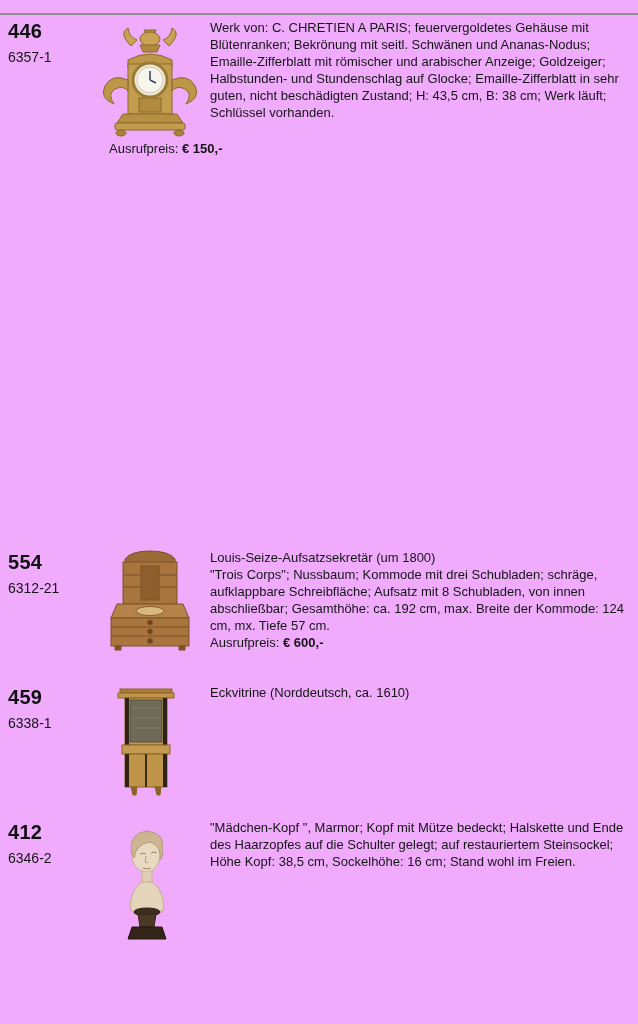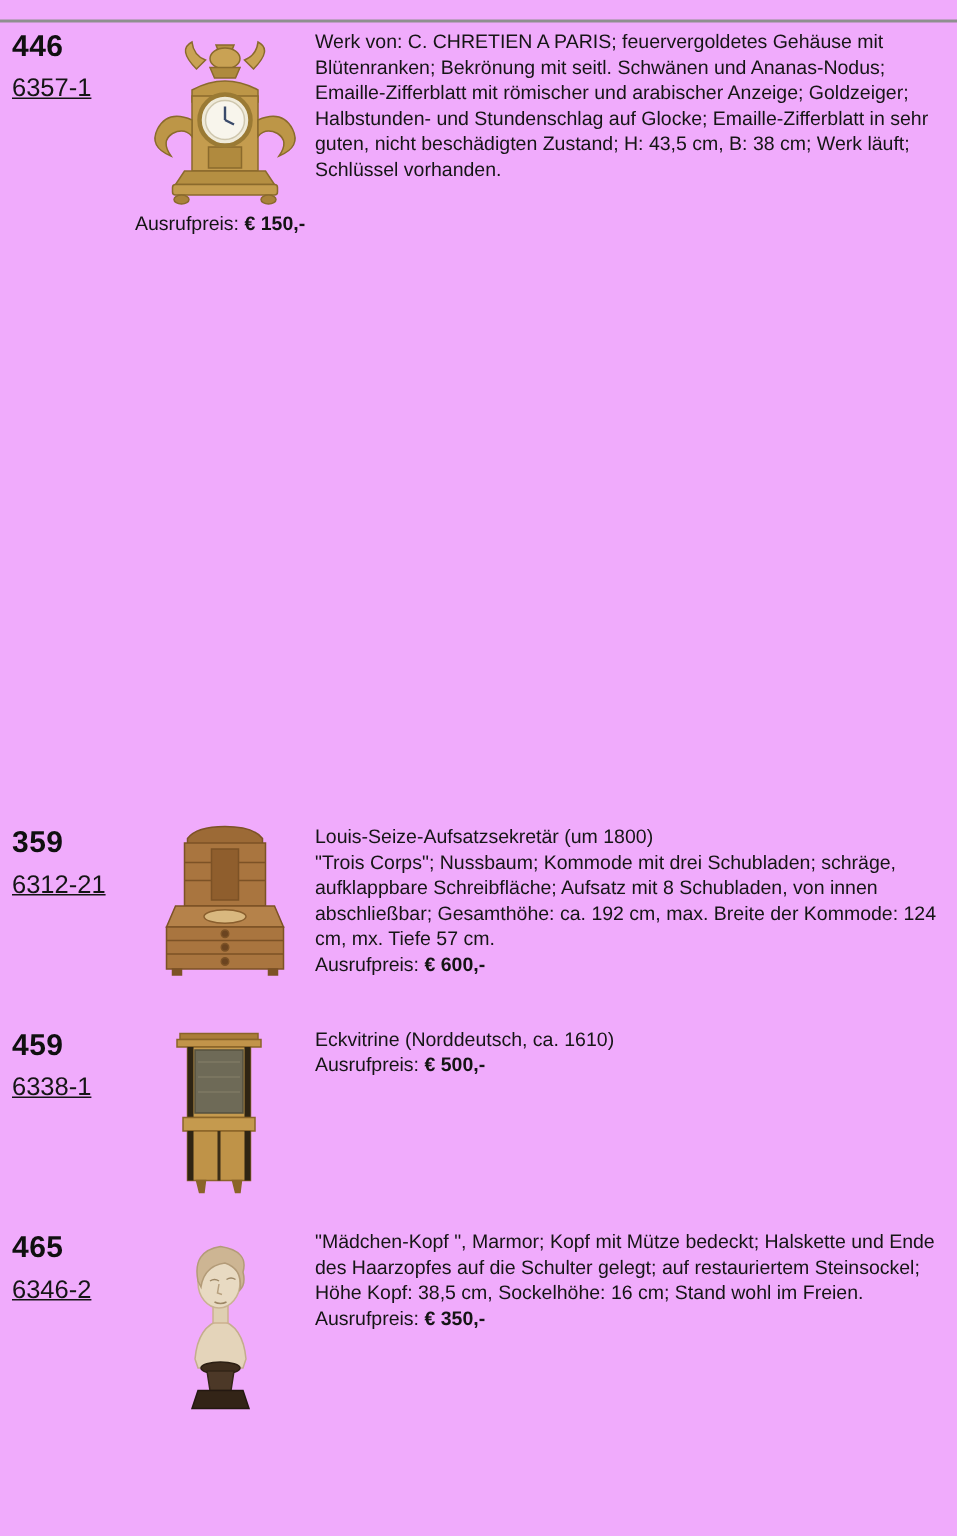--- a/index.html
+++ b/index.html
@@ -5,21 +5,21 @@
   * { margin:0; padding:0; box-sizing:border-box; }
   html,body { background:#ffffff; }
   .page {
     position:relative; width:638px; height:1024px; margin:0 auto;
     background:#f0abfc; color:#141414; overflow:hidden;
     font-family:"Liberation Sans", sans-serif;
   }
   .top-rule { position:absolute; left:0; top:13px; width:638px; height:2px; background:#8f8f8f; }
   .lot { position:absolute; left:0; width:638px; }
   .lot-number { position:absolute; left:8px; font-size:20px; font-weight:bold; letter-spacing:0.3px; color:#101010; }
-  .catalog-number { position:absolute; left:8px; font-size:17px; color:#151515;text-decoration:underline; }
+  .catalog-number { position:absolute; left:8px; font-size:14px; color:#151515; }
   .lot-image { position:absolute; }
   .lot-text { position:absolute; left:210px; top:0; width:425px; font-size:13px; line-height:17px; color:#151515; }
   .lot-title { white-space:nowrap; }
   .price-line { font-size:13px; line-height:17px; }
   .price-line .price { font-weight:bold; }
   .price-abs { position:absolute; left:90px; }
   svg { display:block; }
 </style>
 </head>
 <body>
@@ -53,28 +53,28 @@
           <ellipse cx="26" cy="113" rx="5" ry="3" fill="#a9823a"></ellipse>
           <ellipse cx="84" cy="113" rx="5" ry="3" fill="#a9823a"></ellipse>
         </g>
       </svg>
     </div>
 
     <div class="lot-text">
       <div class="lot-desc">Werk von: C. CHRETIEN A PARIS; feuervergoldetes Gehäuse mit Blütenranken; Bekrönung mit seitl. Schwänen und Ananas-Nodus; Emaille-Zifferblatt mit römischer und arabischer Anzeige; Goldzeiger; Halbstunden- und Stundenschlag auf Glocke; Emaille-Zifferblatt in sehr guten, nicht beschädigten Zustand; H: 43,5 cm, B: 38 cm; Werk läuft; Schlüssel vorhanden.</div>
     </div>
 
-    <div class="price-line price-abs" style="top:121px;">
+    <div class="price-line price-abs" style="top:121px;margin-left:19px;">
       <span>Ausrufpreis:</span>
       <span class="price">€ 150,-</span>
     </div>
   </section>
 
   <section class="lot" style="top:549px; height:120px;">
-    <div class="lot-number" style="top:2px;">359</div>
+    <div class="lot-number" style="top:2px;">554</div>
     <div class="catalog-number" style="top:31px;">6312-21</div>
 
     <div class="lot-image" style="left:103px; top:0px;">
       <svg width="94" height="102" viewBox="0 0 94 102">
         <g stroke="#7c5226" stroke-width="1">
           <path d="M22 14 L22 10 Q28 2 47 2 Q66 2 72 10 L72 14 Z" fill="#9c6a36"></path>
           <rect x="20" y="13" width="54" height="42" fill="#a9753f"></rect>
           <rect x="38" y="17" width="18" height="34" fill="#8f5e2d"></rect>
           <line x1="20" y1="26" x2="38" y2="26"></line>
           <line x1="20" y1="38" x2="38" y2="38"></line>
@@ -124,29 +124,25 @@
           <rect x="46" y="68" width="4" height="33" fill="#2e2413" stroke="none"></rect>
           <line x1="29" y1="68" x2="29" y2="101" stroke="#3a2c16" stroke-width="2"></line>
           <path d="M14 101 l2 8 h3 l1 -8 z" fill="#8a6428"></path>
           <path d="M38 101 l2 8 h3 l1 -8 z" fill="#8a6428"></path>
         </g>
       </svg>
     </div>
 
     <div class="lot-text">
       <div class="lot-title">Eckvitrine (Norddeutsch, ca. 1610)</div>
-      <div class="price-line">
-        <span>Ausrufpreis:</span>
-        <span class="price">€ 500,-</span>
-      </div>
     </div>
   </section>
 
   <section class="lot" style="top:819px; height:125px;">
-    <div class="lot-number" style="top:2px;">465</div>
+    <div class="lot-number" style="top:2px;">412</div>
     <div class="catalog-number" style="top:31px;">6346-2</div>
 
     <div class="lot-image" style="left:120px; top:3px;">
       <svg width="54" height="118" viewBox="0 0 54 118">
         <g stroke-width="1">
           <path d="M10 84 Q12 62 27 58 Q42 62 44 84 L42 90 L12 90 Z" fill="#e4d4ba" stroke="#c4ad8d"></path>
           <path d="M22 46 h10 v14 h-10 z" fill="#dfcfb2" stroke="#cbb190"></path>
           <ellipse cx="26" cy="33" rx="14" ry="17" fill="#e8dac2" stroke="#c9b392"></ellipse>
           <path d="M12 32 Q8 12 27 9 Q46 12 42 26 Q44 34 40 38 Q42 24 30 20 Q16 22 14 36 Z" fill="#cdb593" stroke="#b39b78"></path>
           <path d="M20 32 q3 -2 6 0 M31 31 q3 -2 6 0" stroke="#9c8665" fill="none"></path>
@@ -154,19 +150,15 @@
           <path d="M23 46 q4 2 8 0" stroke="#9c8665" fill="none"></path>
           <ellipse cx="27" cy="90" rx="13" ry="4" fill="#3f2d1d" stroke="#2c1f13"></ellipse>
           <path d="M18 92 h18 l-2 13 h-14 z" fill="#4c3827" stroke="#332417"></path>
           <path d="M12 105 h30 l4 12 h-38 z" fill="#332417" stroke="#241811"></path>
         </g>
       </svg>
     </div>
 
     <div class="lot-text">
       <div class="lot-desc">"Mädchen-Kopf ", Marmor; Kopf mit Mütze bedeckt; Halskette und Ende des Haarzopfes auf die Schulter gelegt; auf restauriertem Steinsockel; Höhe Kopf: 38,5 cm, Sockelhöhe: 16 cm; Stand wohl im Freien.</div>
-      <div class="price-line">
-        <span>Ausrufpreis:</span>
-        <span class="price">€ 350,-</span>
-      </div>
     </div>
   </section>
 </div>
 
 </body></html>

